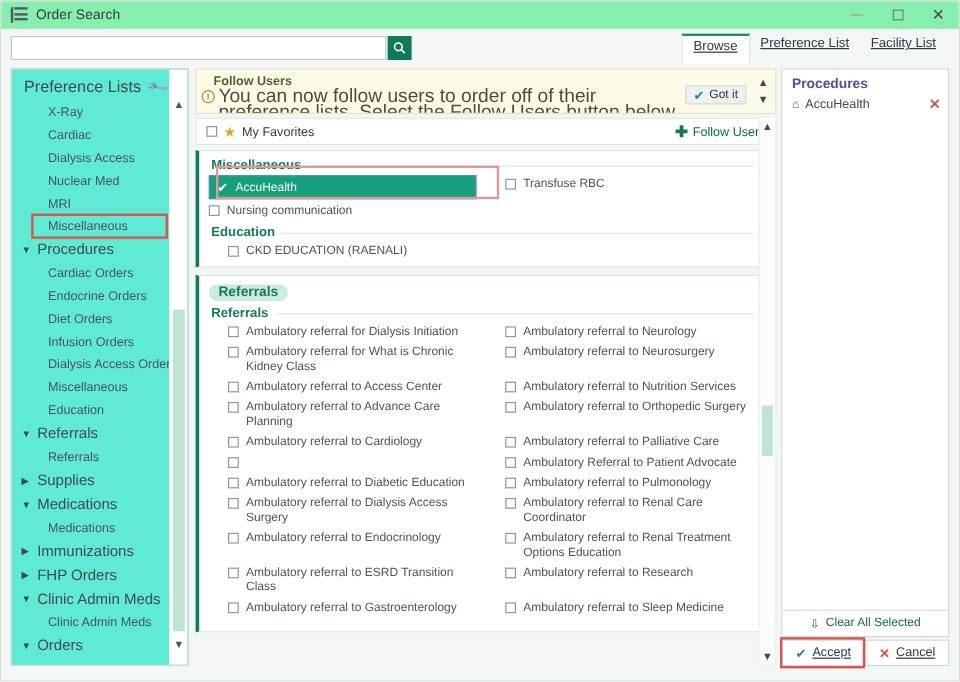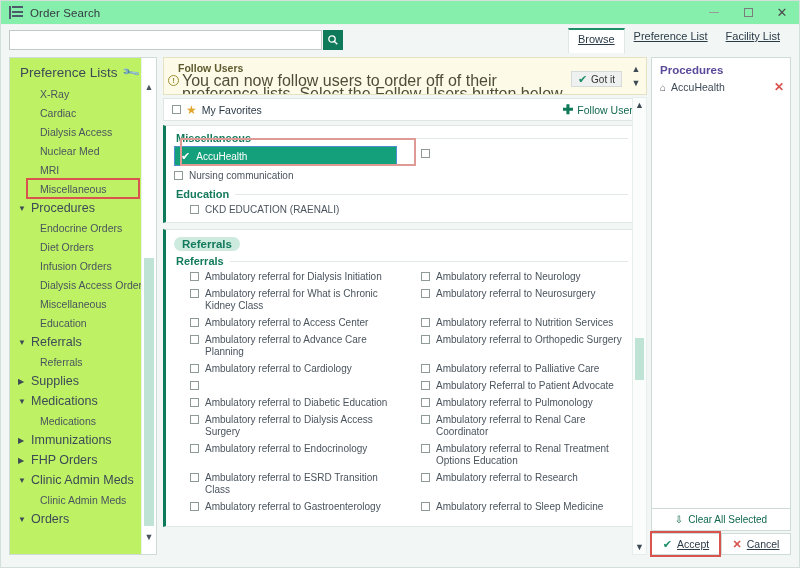--- a/index.html
+++ b/index.html
@@ -80,21 +80,21 @@
     background: #ffffff;
     border-top: 2px solid #1e8e6a;
     border-left: 1px solid #dfe7e4;
     border-right: 1px solid #dfe7e4;
     padding-top: 3px;
   }
 
   
   .sidebar {
     position: absolute; left: 8px; top: 56px; width: 148px; bottom: 12px;
-    background: #bef264; border: 1px solid #cfdbd7;
+    background: #5eead4; border: 1px solid #cfdbd7;
     overflow: hidden;
   }
   .sb-head {
     padding: 7px 0 4px 10px; font-size: 13.5px; color: #3d4a56; font-weight: normal;
     display: flex; align-items: center; gap: 6px;
   }
   .wrench { color: #0f7a5a; font-size: 12px; transform: rotate(-35deg); display:inline-block;}
   .sb-list { font-size: 11px; }
   .sb-group {
     padding: 3px 0 3px 8px; font-size: 12.5px; color: #3d4a56;
@@ -328,20 +328,21 @@
         <div class="sb-item">X-Ray</div>
         <div class="sb-item">Cardiac</div>
         <div class="sb-item">Dialysis Access</div>
         <div class="sb-item">Nuclear Med</div>
         <div class="sb-item">MRI</div>
         <div class="sb-item boxed">Miscellaneous</div>
         <div class="sb-group">
           <span class="tri">▼</span>
           <span>Procedures</span>
         </div>
+        <div class="sb-item">Cardiac Orders</div>
         <div class="sb-item">Endocrine Orders</div>
         <div class="sb-item">Diet Orders</div>
         <div class="sb-item">Infusion Orders</div>
         <div class="sb-item">Dialysis Access Orders</div>
         <div class="sb-item">Miscellaneous</div>
         <div class="sb-item">Education</div>
         <div class="sb-group">
           <span class="tri">▼</span>
           <span>Referrals</span>
         </div>
@@ -421,20 +422,21 @@
             <span>AccuHealth</span>
           </div>
           <div class="opt" style="padding-left:0">
             <span class="cb"></span>
             <span class="lbl">Nursing communication</span>
           </div>
         </div>
         <div>
           <div class="opt" style="padding-left:16px">
             <span class="cb"></span>
+            <span class="lbl">Transfuse RBC</span>
           </div>
         </div>
       </div>
 
       <div class="sub-title" style="margin-top:2px">
         <span>Education</span>
         <span class="rule"></span>
       </div>
       <div class="grid2">
         <div class="opt">

